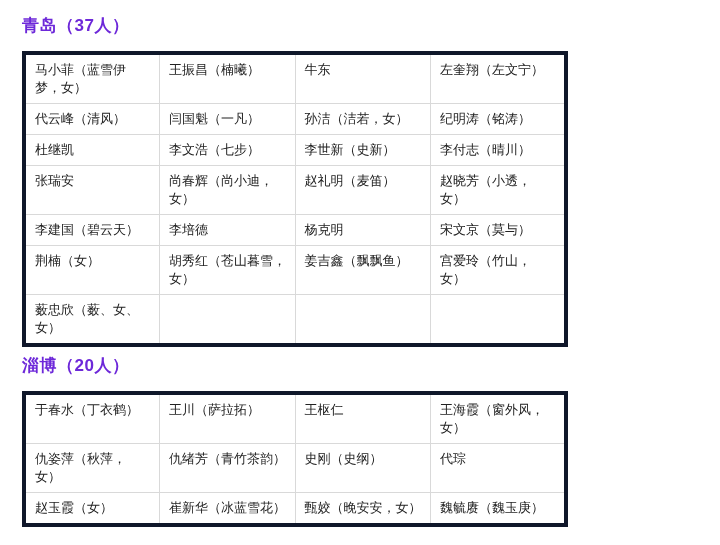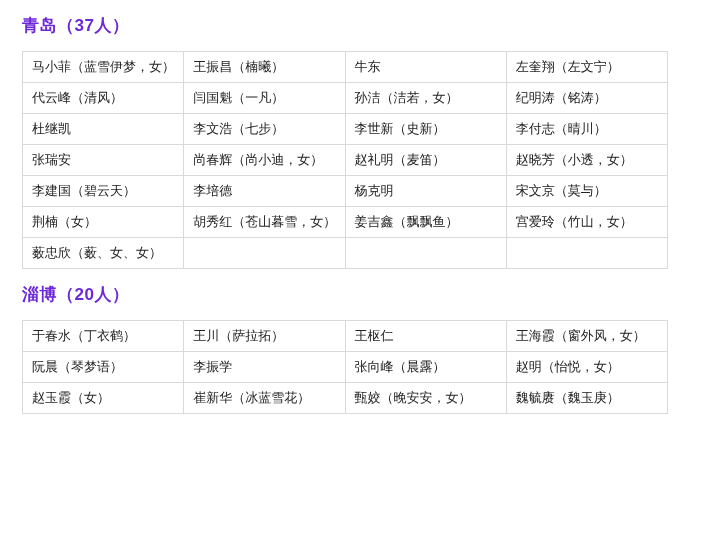--- a/index.html
+++ b/index.html
@@ -19,27 +19,27 @@
     box-sizing: border-box;
   }
   .section-title {
     font-size: 17px;
     font-weight: bold;
     color: #6d28d9;
     margin: 6px 0 14px 0;
     letter-spacing: 0.5px;
   }
   .section-title.second {
-    margin-top: 14px;
+    margin-top: 7px;
   }
   table.roster {
     border-collapse: collapse;
-    width: 646px;
+    width: 546px;
     table-layout: fixed;
-    border: 1px solid #0f172a;
+    border: 4px solid #0f172a;
   }
   table.roster td {
     border: 1px solid #d9d9d9;
     font-size: 13px;
     line-height: 18px;
     padding: 6px 8px 6px 9px;
     vertical-align: top;
     color: #222222;
     word-break: break-all;
   }
@@ -117,24 +117,24 @@
         <col class="c">
       </colgroup>
     <tbody>
       <tr>
         <td>于春水（丁衣鹤）</td>
         <td>王川（萨拉拓）</td>
         <td>王枢仁</td>
         <td>王海霞（窗外风，女）</td>
       </tr>
       <tr>
-        <td>阮晨（琴梦语）</td>
-        <td>李振学</td>
-        <td>张向峰（晨露）</td>
-        <td>赵明（怡悦，女）</td>
+        <td>仇姿萍（秋萍，女）</td>
+        <td>仇绪芳（青竹茶韵）</td>
+        <td>史刚（史纲）</td>
+        <td>代琮</td>
       </tr>
       <tr>
         <td>赵玉霞（女）</td>
         <td>崔新华（冰蓝雪花）</td>
         <td>甄姣（晚安安，女）</td>
         <td>魏毓赓（魏玉庚）</td>
       </tr>
     </tbody>
   </table>
 

